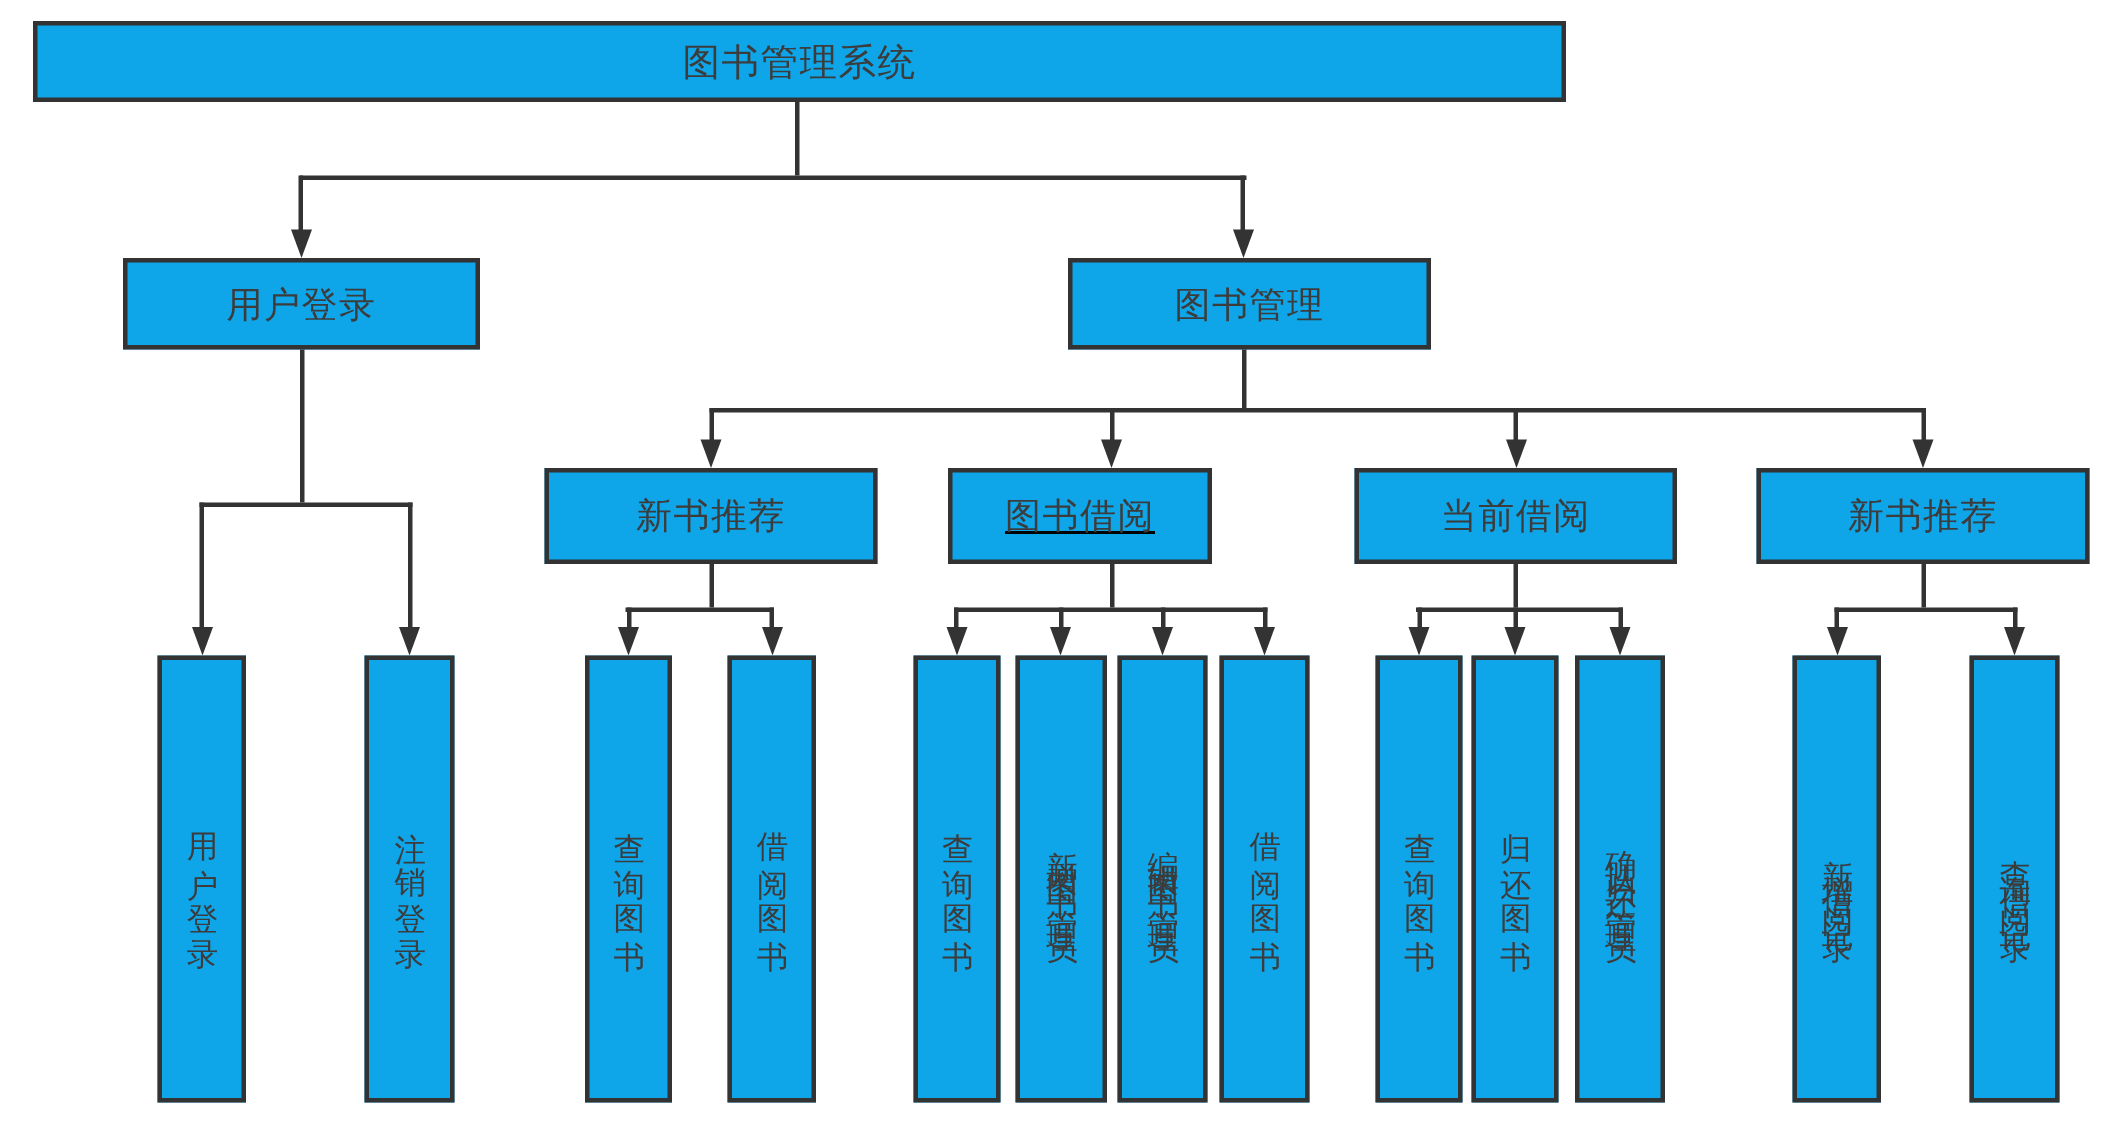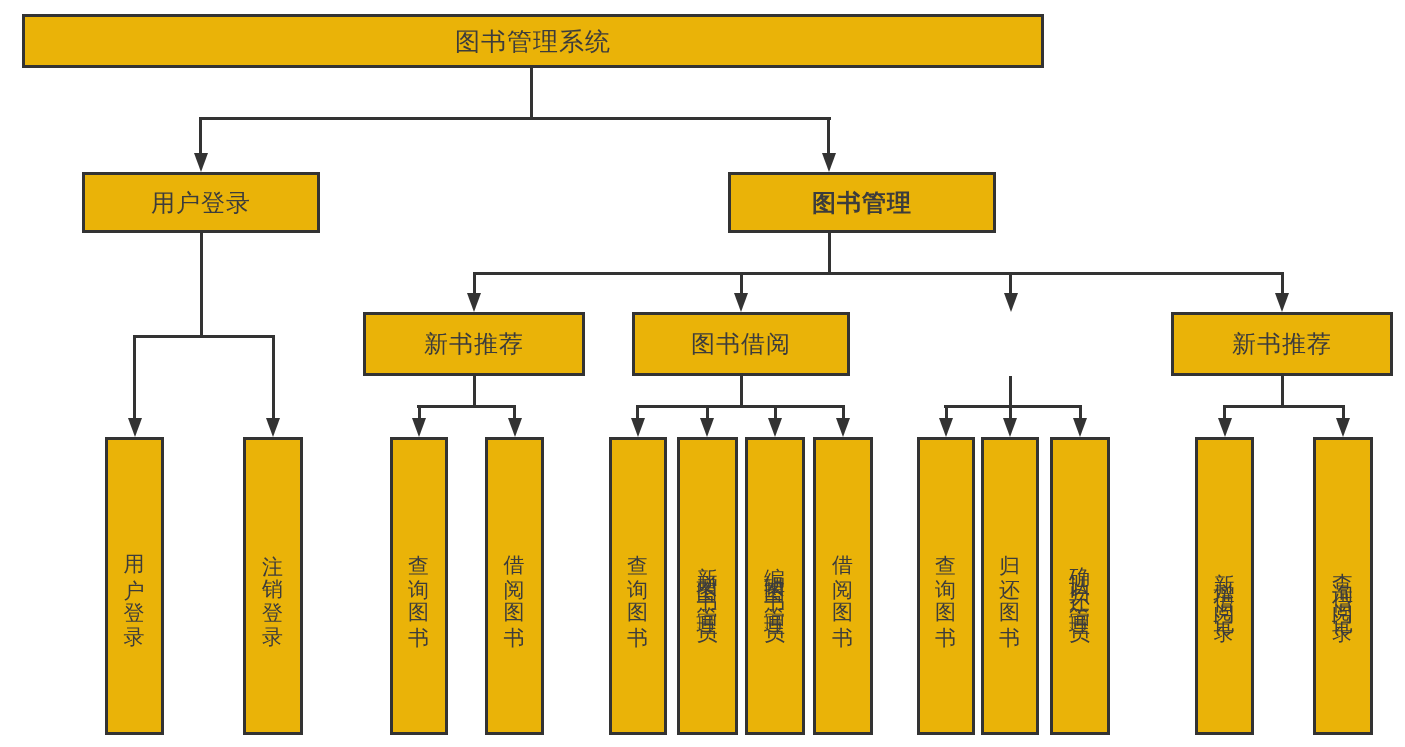--- a/index.html
+++ b/index.html
@@ -2,21 +2,21 @@
 <html><head>
 <meta charset="utf-8">
 <style>
   html,body{margin:0;padding:0;background:#ffffff;}
   .canvas{
     position:relative;width:1405px;height:747px;background:#ffffff;overflow:hidden;
     font-family:"Liberation Sans","DejaVu Sans",sans-serif;
   }
   
   .box{
-    position:absolute;box-sizing:border-box;background:#eab308;
+    position:absolute;box-sizing:border-box;background:#0ea5e9;
     border:3px solid #333333;display:flex;align-items:center;justify-content:center;
   }
   .hlabel{
     color:#3c3c3c;font-size:24px;letter-spacing:1px;white-space:nowrap;
   }
   .root .hlabel{font-size:25px;}
   .leaf{top:437px;height:298px;}
   .vlabel{
     color:#3c3c3c;font-size:21px;line-height:1;white-space:nowrap;
     writing-mode:vertical-rl;text-orientation:mixed;
@@ -49,21 +49,21 @@
   <div class="vl" style="left:530px;top:68px;height:49px;"></div>
   <div class="hl" style="left:200px;top:117px;width:631px;"></div>
   <div class="vl" style="left:199px;top:117px;height:38px;"></div>
   <div class="ah" style="left:194px;top:153px;"></div>
   <div class="vl" style="left:827px;top:117px;height:38px;"></div>
   <div class="ah" style="left:822px;top:153px;"></div>
 
   <div class="box" style="left:82px;top:172px;width:238px;height:61px;">
     <span class="hlabel">用户登录</span>
   </div>
-  <div class="box" style="left:728px;top:172px;width:268px;height:61px;font-weight:bold;">
+  <div class="box" style="left:712px;top:172px;width:242px;height:61px;">
     <span class="hlabel">图书管理</span>
   </div>
 
   <div class="vl" style="left:200px;top:233px;height:102px;"></div>
   <div class="hl" style="left:133px;top:335px;width:142px;"></div>
   <div class="vl" style="left:133px;top:335px;height:83px;"></div>
   <div class="ah" style="left:128px;top:418px;"></div>
   <div class="vl" style="left:272px;top:335px;height:83px;"></div>
   <div class="ah" style="left:266px;top:418px;"></div>
 
@@ -74,22 +74,25 @@
   <div class="vl" style="left:740px;top:272px;height:22px;"></div>
   <div class="ah" style="left:734px;top:293px;"></div>
   <div class="vl" style="left:1009px;top:272px;height:22px;"></div>
   <div class="ah" style="left:1004px;top:293px;"></div>
   <div class="vl" style="left:1281px;top:272px;height:22px;"></div>
   <div class="ah" style="left:1275px;top:293px;"></div>
 
   <div class="box" style="left:363px;top:312px;width:222px;height:64px;">
     <span class="hlabel">新书推荐</span>
   </div>
-  <div class="box" style="left:632px;top:312px;width:218px;height:64px;">
+  <div class="box" style="left:632px;top:312px;width:176px;height:64px;text-decoration:underline;">
     <span class="hlabel">图书借阅</span>
+  </div>
+  <div class="box" style="left:903px;top:312px;width:215px;height:64px;">
+    <span class="hlabel">当前借阅</span>
   </div>
   <div class="box" style="left:1171px;top:312px;width:222px;height:64px;">
     <span class="hlabel">新书推荐</span>
   </div>
 
   <div class="vl" style="left:473px;top:376px;height:29px;"></div>
   <div class="hl" style="left:417px;top:405px;width:99px;"></div>
   <div class="vl" style="left:418px;top:405px;height:14px;"></div>
   <div class="ah" style="left:412px;top:418px;"></div>
   <div class="vl" style="left:513px;top:405px;height:14px;"></div>

